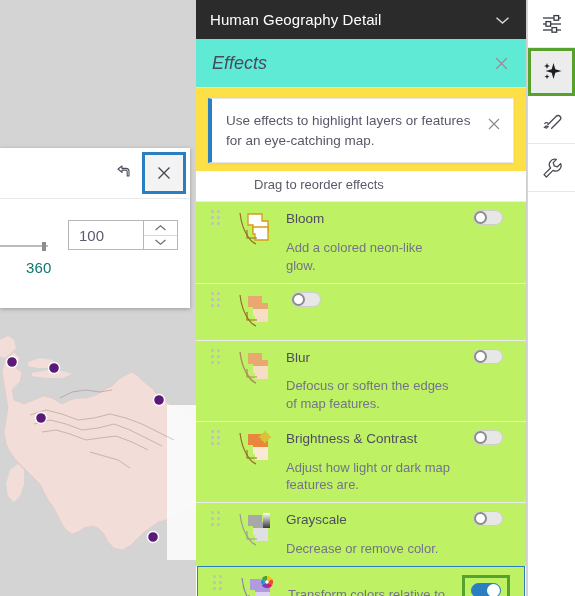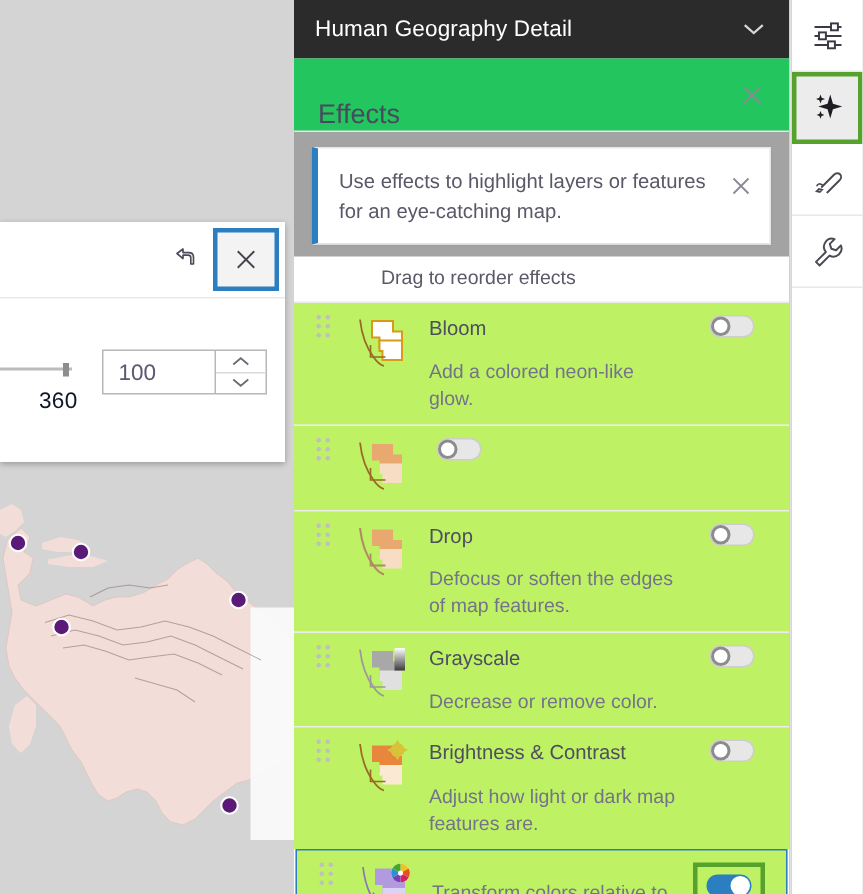--- a/index.html
+++ b/index.html
@@ -47,24 +47,24 @@
     position:absolute;left:-60px;top:45px;width:108px;height:4px;
   }
   .slider-track{
     position:absolute;left:0;top:1px;width:100%;height:2px;background:#bcbcbc;
   }
   .slider-thumb{
     position:absolute;left:102px;top:-2px;width:4px;height:9px;background:#8d8d8d;
   }
   .slider-max{
     position:absolute;left:26px;top:60px;
-    font-size:15px;color:#0f172a;letter-spacing:.2px;
+    font-size:15px;color:#0f766e;letter-spacing:.2px;
   }
   .spinner{
-    position:absolute;left:68px;top:34px;width:110px;height:30px;
+    position:absolute;left:68px;top:21px;width:110px;height:30px;
     border:1px solid #b7b7b7;display:flex;background:#fff;box-sizing:border-box;
   }
   .spinner-val{
     flex:1;display:flex;align-items:center;padding-left:10px;
     font-size:15px;color:#5a5a72;
   }
   .spinner-btns{
     width:33px;border-left:1px solid #b7b7b7;display:flex;flex-direction:column;
   }
   .spin-b{
@@ -81,31 +81,32 @@
     z-index:10;
   }
   .panel-title{
     height:39px;background:#2b2b2b;color:#ffffff;
     display:flex;align-items:center;
     padding:0 14px;flex:none;position:relative;
   }
   .panel-title-text{font-size:15px;letter-spacing:.1px;}
   .chev{position:absolute;right:16px;top:50%;transform:translateY(-50%);}
   .panel-sub{
-    height:48px;flex:none;display:flex;align-items:flex-end;
+    height:48px;flex:none;display:flex;align-items:center;
     padding:0 16px;border-bottom:1px solid #e4e4e4;position:relative;
-    background:#22c55e;
+    background:#5eead4;
+    font-style:italic;
   }
   .panel-sub-text{font-size:18px;color:#4a4a5e;}
   .sub-close{
     position:absolute;right:14px;top:50%;transform:translateY(-50%);
     width:22px;height:22px;display:flex;align-items:center;justify-content:center;
     cursor:pointer;
   }
-  .banner-wrap{padding:10px 12px 8px 12px;flex:none;background:#a3a3a3;}
+  .banner-wrap{padding:10px 12px 8px 12px;flex:none;background:#fde047;}
   .banner{
     position:relative;background:#fff;
     border:1px solid #e6e6e6;border-left:4px solid #2b7fc0;
     box-shadow:0 1px 2px rgba(0,0,0,.06);
     padding:12px 42px 12px 14px;
     box-sizing:border-box;
   }
   .banner-text{
     font-size:13.5px;color:#585868;line-height:1.45;
   }
@@ -362,22 +363,59 @@
         </div>
         <div class="eicon">
           <svg width="42" height="40" viewBox="0 0 42 40">
             <path d="M16 4 L30 4 L30 11 L36 11 L36 22 L21 22 L21 15 L16 15 Z" fill="#e8a870"></path>
             <path d="M21 17 L36 17 L36 30 L23 30 L23 24 L21 24 Z" fill="#f7ddc4"></path>
             <path d="M8 3 C9 12 11 20 17 28 C19 31 21 33 24 34" fill="none" stroke="#b08a62" stroke-width="1.4"></path>
             <path d="M15 20 L15 28 L25 28" fill="none" stroke="#b08a62" stroke-width="1.2"></path>
           </svg>
         </div>
         <div class="etext">
-          <div class="ename">Drop</div>
+          <div class="ename">Blur</div>
           <div class="edesc">Defocus or soften the edges of map features.</div>
+        </div>
+        <div class="toggle-cell">
+          <div class="toggle">
+            <span class="knob"></span>
+          </div>
+        </div>
+      </div>
+
+      <div class="effect-row">
+        <div class="grip">
+          <div class="grip-dots">
+              <i></i>
+              <i></i>
+              <i></i>
+              <i></i>
+              <i></i>
+              <i></i>
+            </div>
+        </div>
+        <div class="eicon">
+          <svg width="42" height="40" viewBox="0 0 42 40">
+            <path d="M16 4 L30 4 L30 11 L36 11 L36 22 L21 22 L21 15 L16 15 Z" fill="#e8873c"></path>
+            <path d="M21 17 L36 17 L36 30 L23 30 L23 24 L21 24 Z" fill="#fbe9d4"></path>
+            <g fill="#d8c23a">
+              <circle cx="33" cy="7" r="4.6"></circle>
+              <path d="M33 0 L34.6 3.2 L31.4 3.2 Z"></path>
+              <path d="M33 14 L34.6 10.8 L31.4 10.8 Z"></path>
+              <path d="M26 7 L29.2 5.4 L29.2 8.6 Z"></path>
+              <path d="M40 7 L36.8 5.4 L36.8 8.6 Z"></path>
+            </g>
+            <path d="M8 3 C9 12 11 20 17 28 C19 31 21 33 24 34" fill="none" stroke="#9a6a24" stroke-width="1.2"></path>
+            <path d="M15 20 L15 28 L25 28" fill="none" stroke="#9a6a24" stroke-width="1.1"></path>
+          </svg>
+        </div>
+        <div class="etext">
+          <div class="ename">Brightness &amp; Contrast</div>
+          <div class="edesc">Adjust how light or dark map features are.</div>
         </div>
         <div class="toggle-cell">
           <div class="toggle">
             <span class="knob"></span>
           </div>
         </div>
       </div>
 
       <div class="effect-row">
         <div class="grip">
@@ -401,57 +439,20 @@
             <path d="M16 4 L30 4 L30 11 L36 11 L36 22 L21 22 L21 15 L16 15 Z" fill="#a8a8a8"></path>
             <path d="M21 17 L36 17 L36 30 L23 30 L23 24 L21 24 Z" fill="#e0e0e0"></path>
             <rect x="31" y="2" width="7" height="15" fill="url(#gsgrad)"></rect>
             <path d="M8 3 C9 12 11 20 17 28 C19 31 21 33 24 34" fill="none" stroke="#9a9a9a" stroke-width="1.2"></path>
             <path d="M15 20 L15 28 L25 28" fill="none" stroke="#9a9a9a" stroke-width="1.1"></path>
           </svg>
         </div>
         <div class="etext">
           <div class="ename">Grayscale</div>
           <div class="edesc">Decrease or remove color.</div>
-        </div>
-        <div class="toggle-cell">
-          <div class="toggle">
-            <span class="knob"></span>
-          </div>
-        </div>
-      </div>
-
-      <div class="effect-row">
-        <div class="grip">
-          <div class="grip-dots">
-              <i></i>
-              <i></i>
-              <i></i>
-              <i></i>
-              <i></i>
-              <i></i>
-            </div>
-        </div>
-        <div class="eicon">
-          <svg width="42" height="40" viewBox="0 0 42 40">
-            <path d="M16 4 L30 4 L30 11 L36 11 L36 22 L21 22 L21 15 L16 15 Z" fill="#e8873c"></path>
-            <path d="M21 17 L36 17 L36 30 L23 30 L23 24 L21 24 Z" fill="#fbe9d4"></path>
-            <g fill="#d8c23a">
-              <circle cx="33" cy="7" r="4.6"></circle>
-              <path d="M33 0 L34.6 3.2 L31.4 3.2 Z"></path>
-              <path d="M33 14 L34.6 10.8 L31.4 10.8 Z"></path>
-              <path d="M26 7 L29.2 5.4 L29.2 8.6 Z"></path>
-              <path d="M40 7 L36.8 5.4 L36.8 8.6 Z"></path>
-            </g>
-            <path d="M8 3 C9 12 11 20 17 28 C19 31 21 33 24 34" fill="none" stroke="#9a6a24" stroke-width="1.2"></path>
-            <path d="M15 20 L15 28 L25 28" fill="none" stroke="#9a6a24" stroke-width="1.1"></path>
-          </svg>
-        </div>
-        <div class="etext">
-          <div class="ename">Brightness &amp; Contrast</div>
-          <div class="edesc">Adjust how light or dark map features are.</div>
         </div>
         <div class="toggle-cell">
           <div class="toggle">
             <span class="knob"></span>
           </div>
         </div>
       </div>
 
       <div class="effect-row selected">
         <div class="grip">

